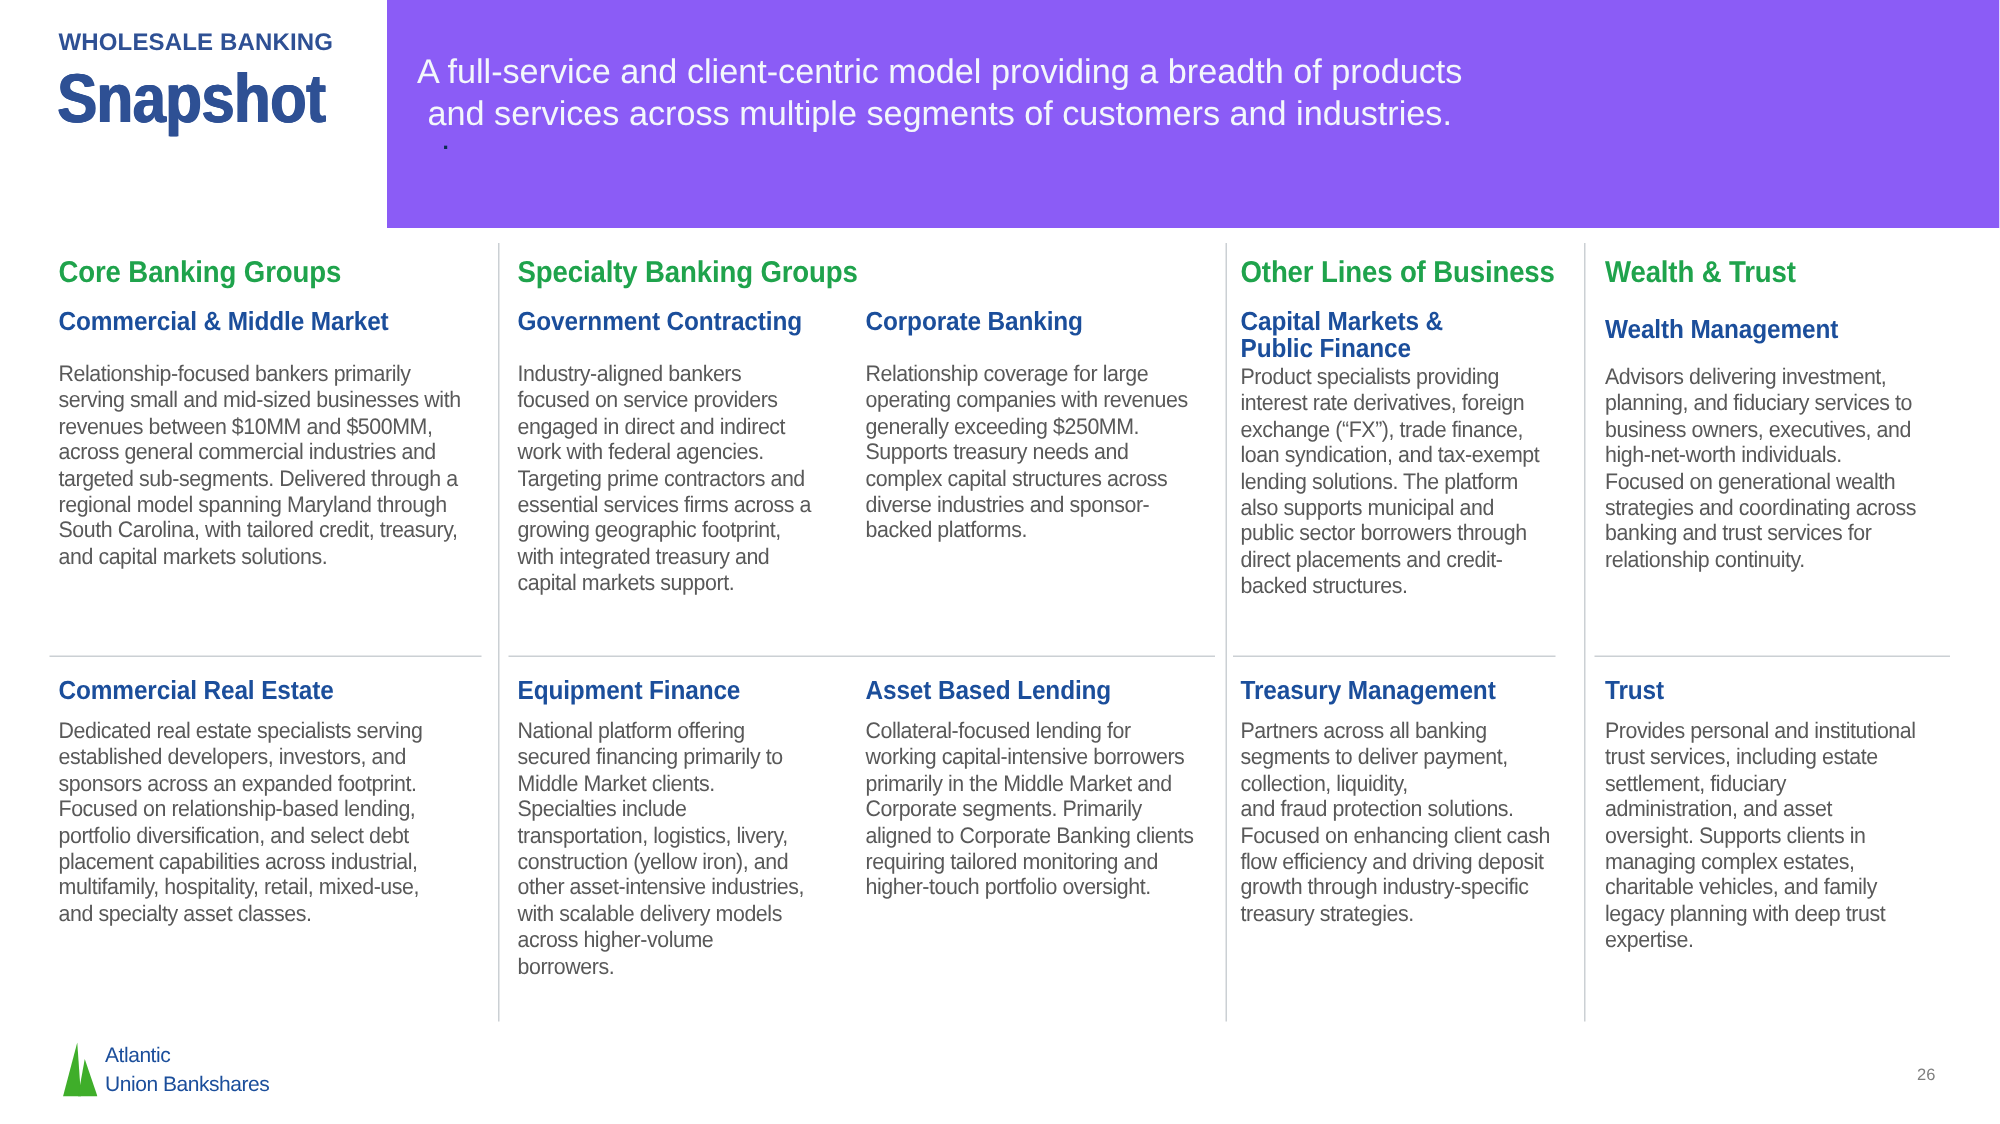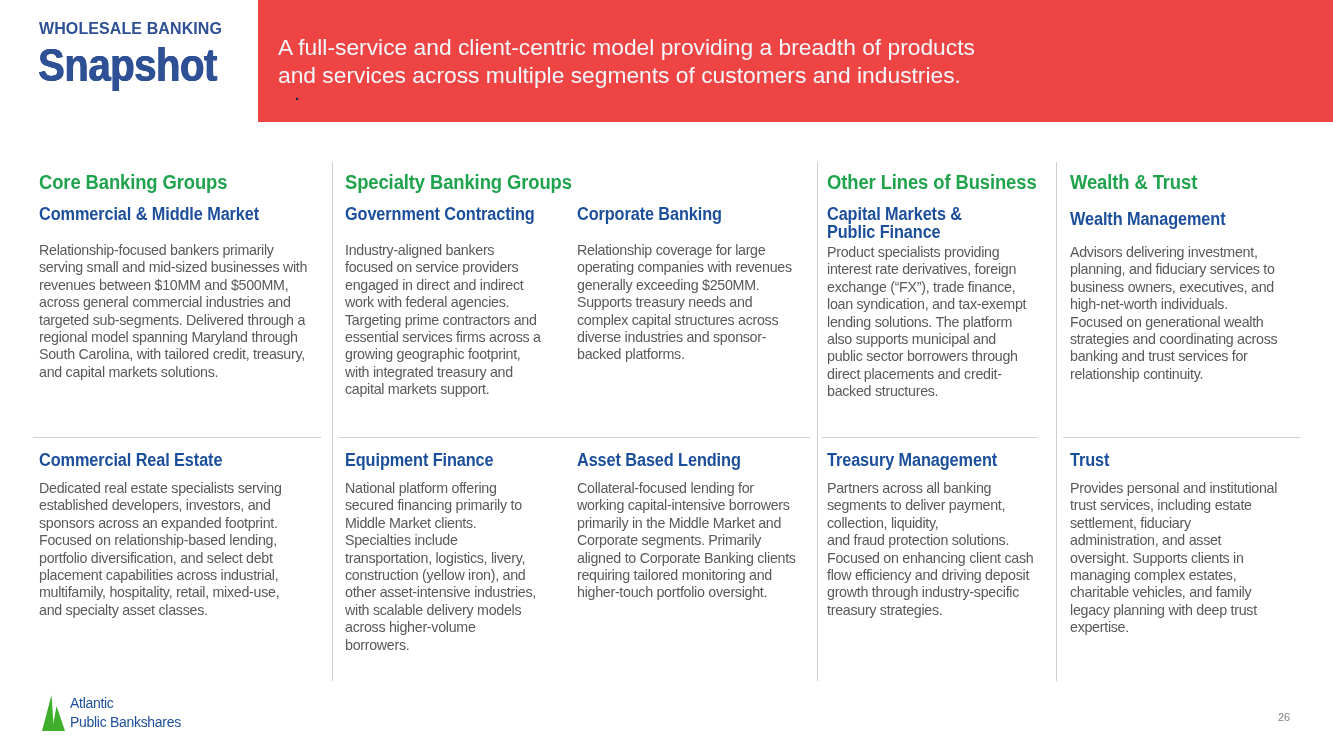--- a/index.html
+++ b/index.html
@@ -1,21 +1,21 @@
 <!DOCTYPE html>
 <html><head>
 <meta charset="utf-8">
 <style>
   * { box-sizing: border-box; }
   html,body { margin:0; padding:0; }
   body {
     width:1333px; height:749px; position:relative; overflow:hidden;
     background:#ffffff; font-family:"Liberation Sans", sans-serif;
   }
-  .banner { position:absolute; left:258px; top:0; width:1075px; height:122px; background:#ef4444; }
+  .banner { position:absolute; left:258px; top:0; width:1075px; height:152px; background:#8b5cf6;text-align:center; }
   .banner-text { position:absolute; left:20px; top:33px; color:#F3F7FB; font-size:22.8px; line-height:28px; white-space:pre-line; letter-spacing:0px; }
   .banner-dot { position:absolute; left:37px; top:86px; color:#0B2D52; font-size:15px; font-weight:700; }
   .eyebrow { position:absolute; left:39px; top:20px; font-size:16px; font-weight:700; color:#2E5094; letter-spacing:0.1px; }
   .title { position:absolute; left:38px; top:38px; margin:0; font-size:46px; font-weight:800; color:#2E5094; letter-spacing:-0.5px; text-shadow:0.7px 0 0 #2E5094, -0.4px 0 0 #2E5094; transform:scaleX(0.87); transform-origin:0 0; }
 
   .gh { position:absolute; top:171px; margin:0; font-size:20px; font-weight:700; color:#1FA34C; letter-spacing:-0.1px; white-space:nowrap; transform:scaleX(0.92); transform-origin:0 0; }
   .st { position:absolute; margin:0; font-size:17.5px; font-weight:700; color:#1B4E9B; white-space:pre-line; line-height:18px; letter-spacing:-0.1px; transform:scaleX(0.93); transform-origin:0 0; }
   .sb { position:absolute; margin:0; font-size:15px; color:#595959; white-space:pre-line; line-height:17.4px; letter-spacing:-0.3px; transform:scaleX(0.95); transform-origin:0 0; }
   .row1-title { top:205px; }
   .row1-body { top:241px; }
@@ -171,16 +171,16 @@
 legacy planning with deep trust
 expertise.</p>
 
 <div class="logo">
   <svg class="logo-mark" width="23" height="36" viewBox="0 0 23 36">
     <polygon points="9.5,0 0,36 12,36" fill="#3FAE2A"></polygon>
     <polygon points="14.5,11 10,36 23,36" fill="#3FAE2A"></polygon>
   </svg>
   <div class="logo-text">
     <div>Atlantic</div>
-    <div>Public Bankshares</div>
+    <div>Union Bankshares</div>
   </div>
 </div>
 <div class="page-num">26</div>
 
 </body></html>

